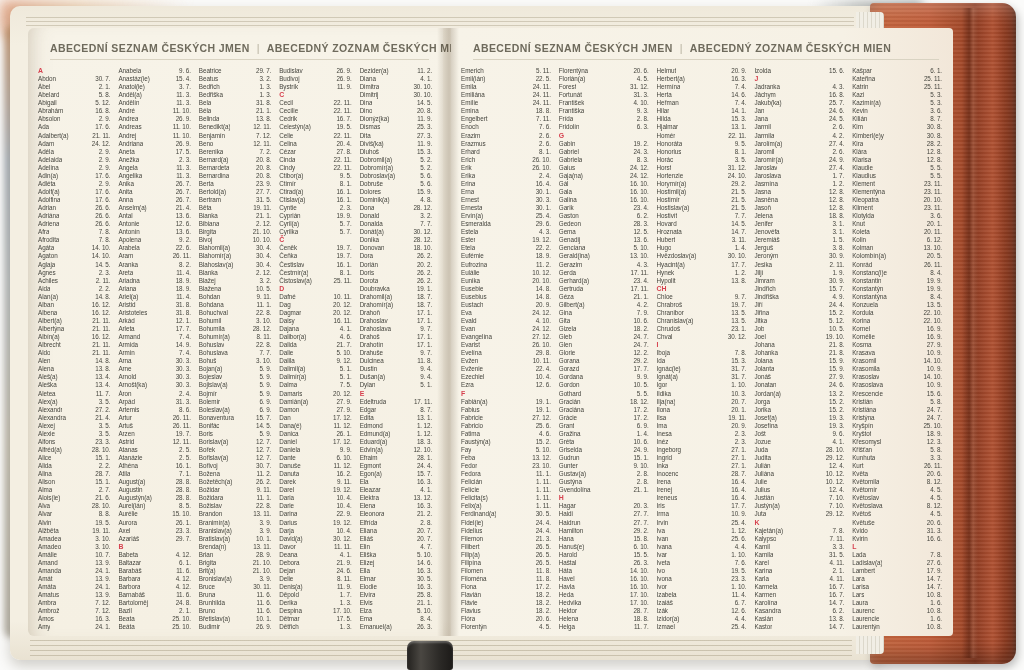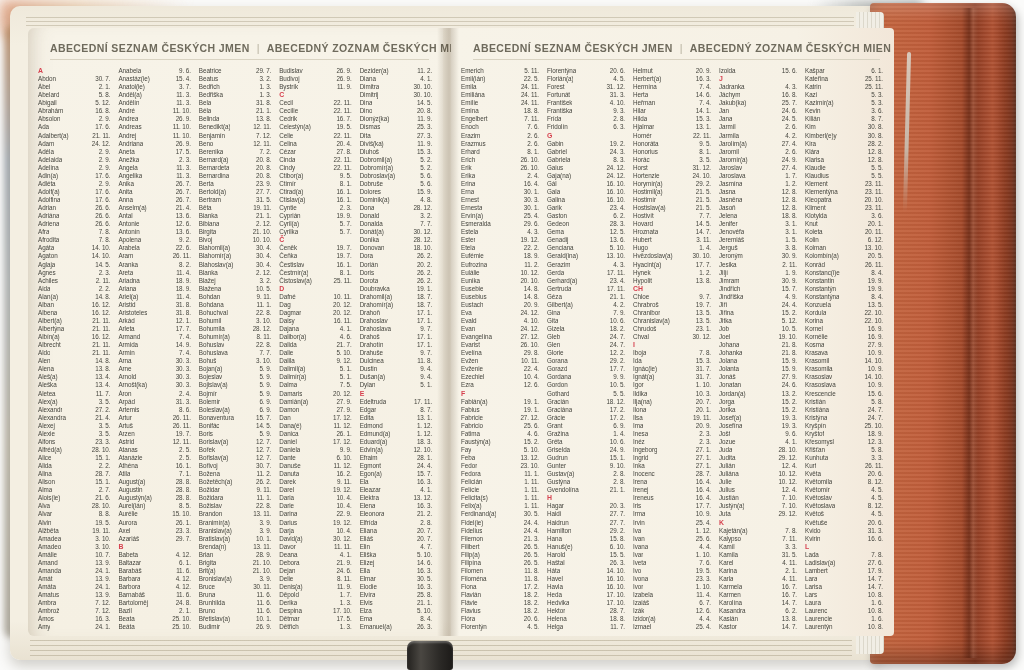--- a/index.html
+++ b/index.html
@@ -37,21 +37,21 @@
     background:repeating-linear-gradient(180deg,rgba(190,180,155,0) 0 3px,rgba(170,160,135,.45) 3px 4px);}
   .stack-bottom{position:absolute;left:30px;top:640px;width:822px;height:16px;
     background:repeating-linear-gradient(180deg,rgba(170,160,135,.5) 0 1px,rgba(190,180,155,0) 1px 5px);}
   .edge-strip{position:absolute;left:856px;top:12px;width:28px;height:642px;
     background:repeating-linear-gradient(90deg,#f1eee5 0 3px,#dcd8cb 3px 4px);border-radius:0 4px 4px 0;}
 
   
   .page{position:absolute;top:28px;height:608px;background:linear-gradient(180deg,#f7f3e8 0%,#f5f0e3 100%);}
   .page-left{left:28px;width:415px;border-radius:6px 0 0 6px;
     box-shadow:inset 18px 0 22px -18px rgba(120,100,70,.35);}
-  .page-right{left:451px;width:443px;border-radius:0 4px 4px 0;
+  .page-right{left:451px;width:502px;border-radius:0 4px 4px 0;
     background:linear-gradient(90deg,#f7f3e8 0%,#f6f1e5 78%,#f2e7d9 100%);}
   .gutter{position:absolute;left:437px;top:28px;width:22px;height:608px;
     background:linear-gradient(90deg,rgba(90,70,45,0) 0%,rgba(90,70,45,.20) 40%,rgba(90,70,45,.26) 55%,rgba(90,70,45,0) 100%);}
 
   
   .hdr{margin:14px 14px 0 22px;padding-bottom:5px;border-bottom:1px solid #d9d3c2;
     font-size:10.5px;font-weight:bold;letter-spacing:.4px;color:#6e6a5c;white-space:nowrap;}
   .hdr .sep{color:#b5af9f;font-weight:normal;padding:0 7px;}
 
   

